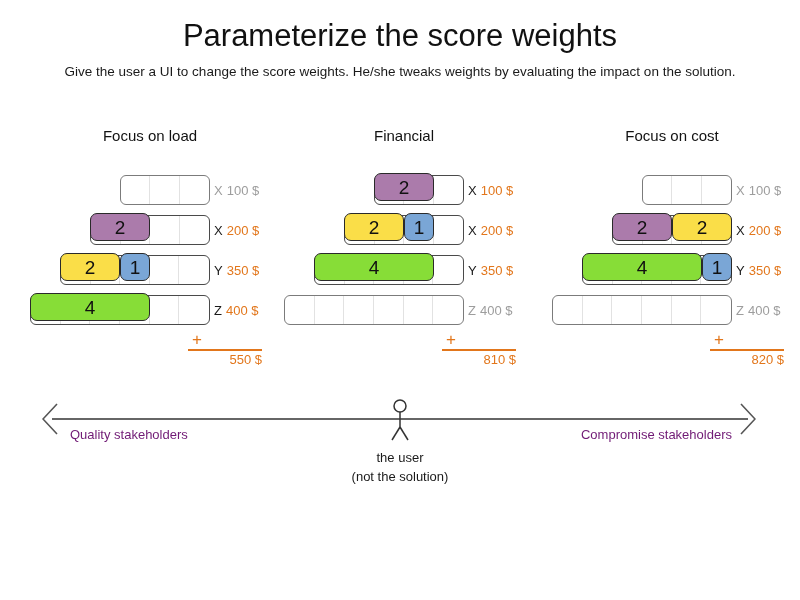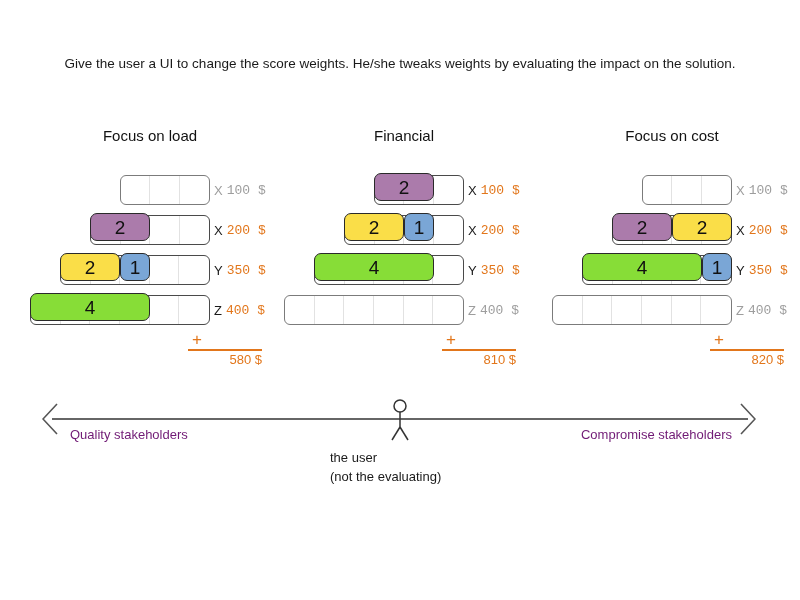--- a/index.html
+++ b/index.html
@@ -8,21 +8,21 @@
     font-family:"Liberation Sans", sans-serif;
     color:#1a1a1a;overflow:hidden;position:relative;
   }
   .page{position:absolute;inset:0;}
 
   .title{
     position:absolute;top:18px;left:0;width:800px;text-align:center;
     font-size:31px;font-weight:400;color:#111;letter-spacing:0px;
   }
   .subtitle{
-    position:absolute;top:56px;left:0;width:800px;text-align:center;
+    position:absolute;top:64px;left:0;width:800px;text-align:center;
     font-size:13.5px;font-weight:400;color:#1a1a1a;
   }
 
   
   .columns{position:absolute;top:125px;left:0;width:800px;height:260px;}
   .col{position:absolute;top:0;width:264px;}
   .col-0{left:18px;}
   .col-1{left:272px;}
   .col-2{left:540px;}
 
@@ -55,21 +55,21 @@
     display:flex;align-items:center;justify-content:center;
     font-size:19px;color:#111;line-height:1;
   }
 
   .rowlabel{
     position:absolute;right:0;top:5px;height:30px;width:68px;
     display:flex;align-items:center;gap:4px;
     font-size:13px;white-space:nowrap;
   }
   .rl-key{color:#1a1a1a;}
-  .rl-val{color:#e2761b;font-family:Liberation Mono, monospace;}
+  .rl-val{color:#e2761b;}
   .rowlabel.muted .rl-key,.rowlabel.muted .rl-val{color:#9d9d9d;}
 
   .sum{
     position:absolute;top:208px;right:0;width:100px;height:46px;
     color:#e2761b;
   }
   .sum-plus{
     position:absolute;left:10px;top:0;font-size:17px;line-height:14px;color:#e2761b;
   }
   .sum-line{
@@ -87,29 +87,30 @@
   .arrow svg{display:block;}
   .arrow-l{left:42px;}
   .arrow-r{left:740px;}
 
   .axis-lbl{position:absolute;top:31px;font-size:13px;color:#701a75;}
   .axis-lbl-l{left:70px;}
   .axis-lbl-r{right:68px;}
 
   .figure{position:absolute;left:383px;top:0;width:34px;height:50px;}
   .user-cap{
-    position:absolute;left:330px;top:52px;width:140px;
+    position:absolute;left:330px;top:52px;width:140px;text-align:center;
     font-size:13px;color:#1a1a1a;line-height:19px;
   }
 </style>
 </head>
 <body>
 
 <div class="page">
 
+  <div class="title">Parameterize the score weights</div>
   <div class="subtitle">Give the user a UI to change the score weights. He/she tweaks weights by evaluating the impact on the solution.</div>
 
   <div class="columns" id="columns">
       <div class="col col-0">
         <div class="col-head">Focus on load</div>
         <div class="rows">
           <div class="row">
             <div class="track" style="width: 90px;">
               <div class="cell"></div>
               <div class="cell"></div>
@@ -160,21 +161,21 @@
             <div class="seg" style="background: rgb(135, 221, 55); width: 120px; right: 132px;">4</div>
             <div class="rowlabel">
               <span class="rl-key">Z</span>
               <span class="rl-val">400 $</span>
             </div>
           </div>
         </div>
         <div class="sum">
           <div class="sum-plus">+</div>
           <div class="sum-line"></div>
-          <div class="sum-total">580 $</div>
+          <div class="sum-total">550 $</div>
         </div>
       </div>
       <div class="col col-1">
         <div class="col-head">Financial</div>
         <div class="rows">
           <div class="row">
             <div class="track active" style="width: 90px;">
               <div class="cell"></div>
               <div class="cell"></div>
               <div class="cell"></div>
@@ -321,17 +322,17 @@
       <svg width="34" height="50" viewBox="0 0 34 50">
         <circle cx="17" cy="10" r="6" fill="#fff" stroke="#333" stroke-width="1.5"></circle>
         <line x1="17" y1="16" x2="17" y2="33" stroke="#333" stroke-width="1.5"></line>
         <line x1="17" y1="31" x2="9" y2="44" stroke="#333" stroke-width="1.5"></line>
         <line x1="17" y1="31" x2="25" y2="44" stroke="#333" stroke-width="1.5"></line>
       </svg>
     </div>
 
     <div class="user-cap">
       <div>the user</div>
-      <div>(not the evaluating)</div>
+      <div>(not the solution)</div>
     </div>
   </div>
 
 </div>
 
 </body></html>

